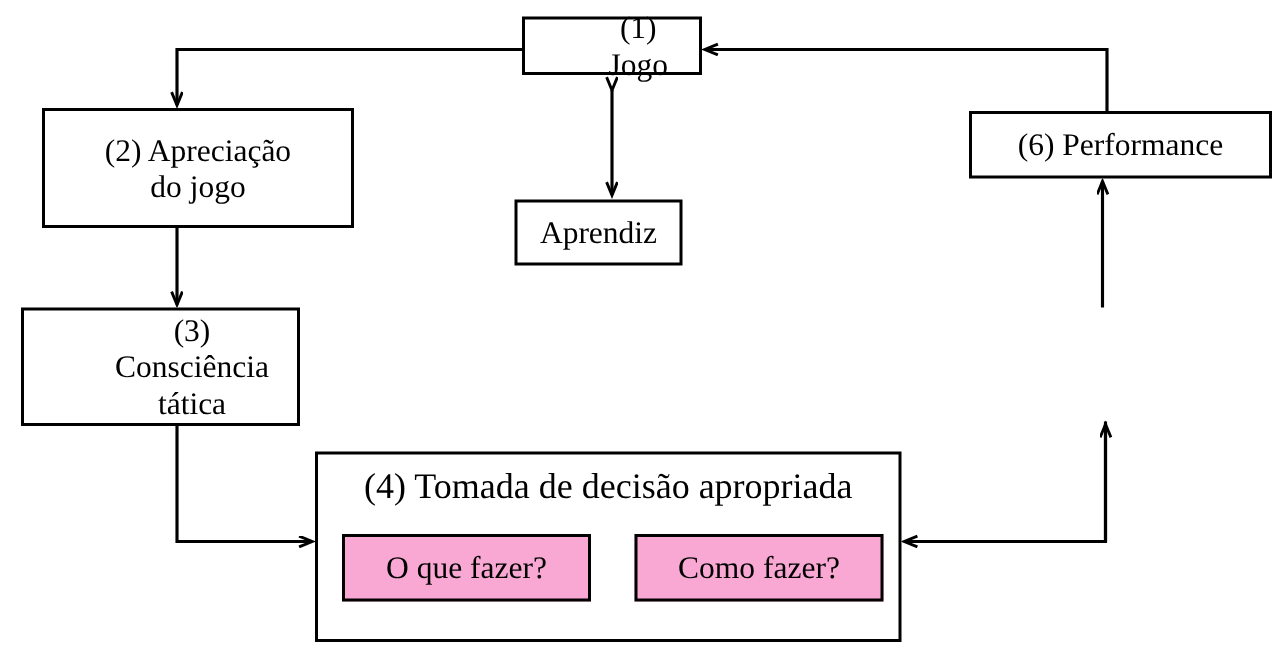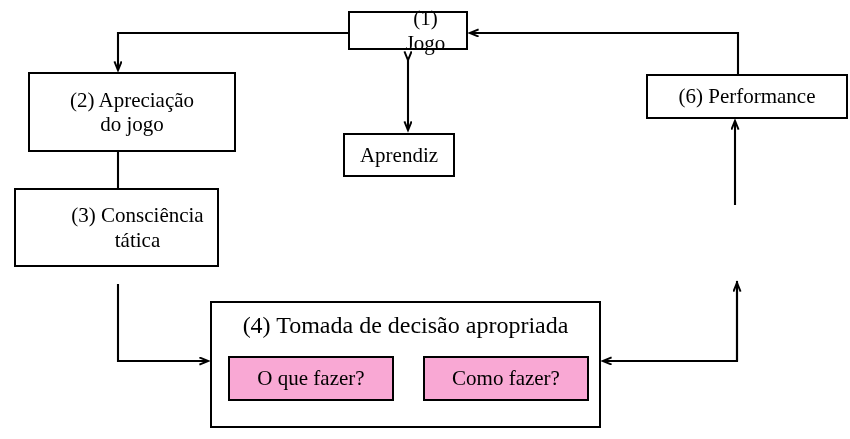--- a/index.html
+++ b/index.html
@@ -113,21 +113,21 @@
   </svg>
 
   <div class="node" style="left:348px; top:11px; width:120px; height:39px;padding-left:41px;">
     <span>(1) Jogo</span>
   </div>
 
   <div class="node" style="left:28px; top:72px; width:208px; height:80px;">
     <span>(2) Apreciação<br>do jogo</span>
   </div>
 
-  <div class="node" style="left:14px; top:188px; width:205px; height:79px;padding-left:48px;">
+  <div class="node" style="left:14px; top:205px; width:186px; height:79px;padding-left:48px;">
     <span>(3) Consciência<br>tática</span>
   </div>
 
   <div class="node group" style="left:210px; top:301px; width:391px; height:127px;">
     <div class="group-title">(4) Tomada de decisão apropriada</div>
     <div class="subnode" style="left:16px; top:53px; width:166px; height:45px;">
       <span>O que fazer?</span>
     </div>
     <div class="subnode" style="left:211px; top:53px; width:166px; height:45px;">
       <span>Como fazer?</span>

